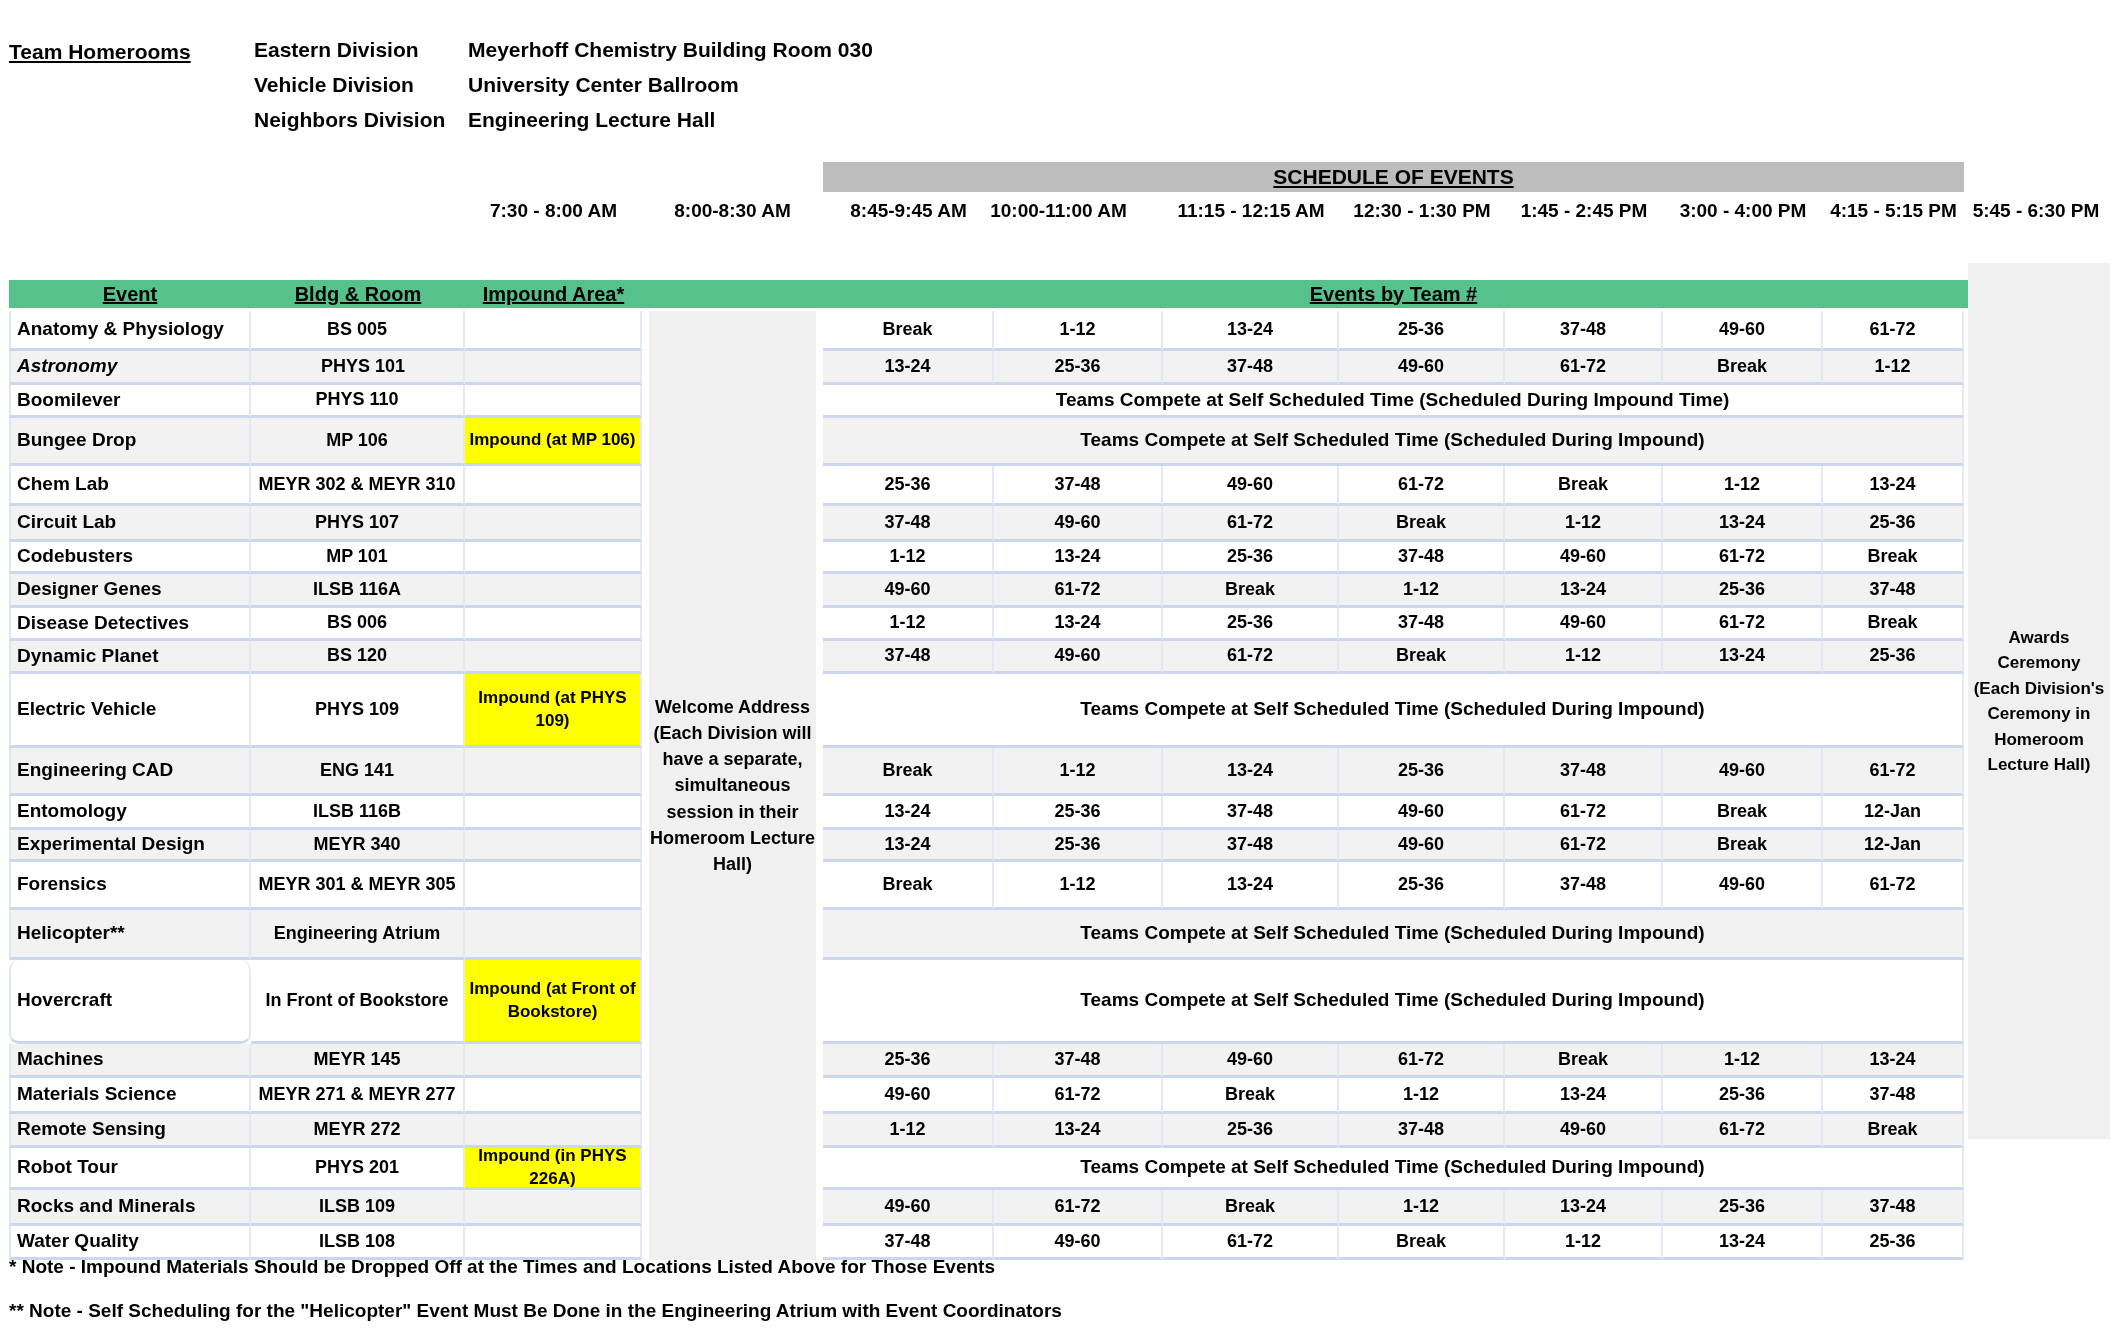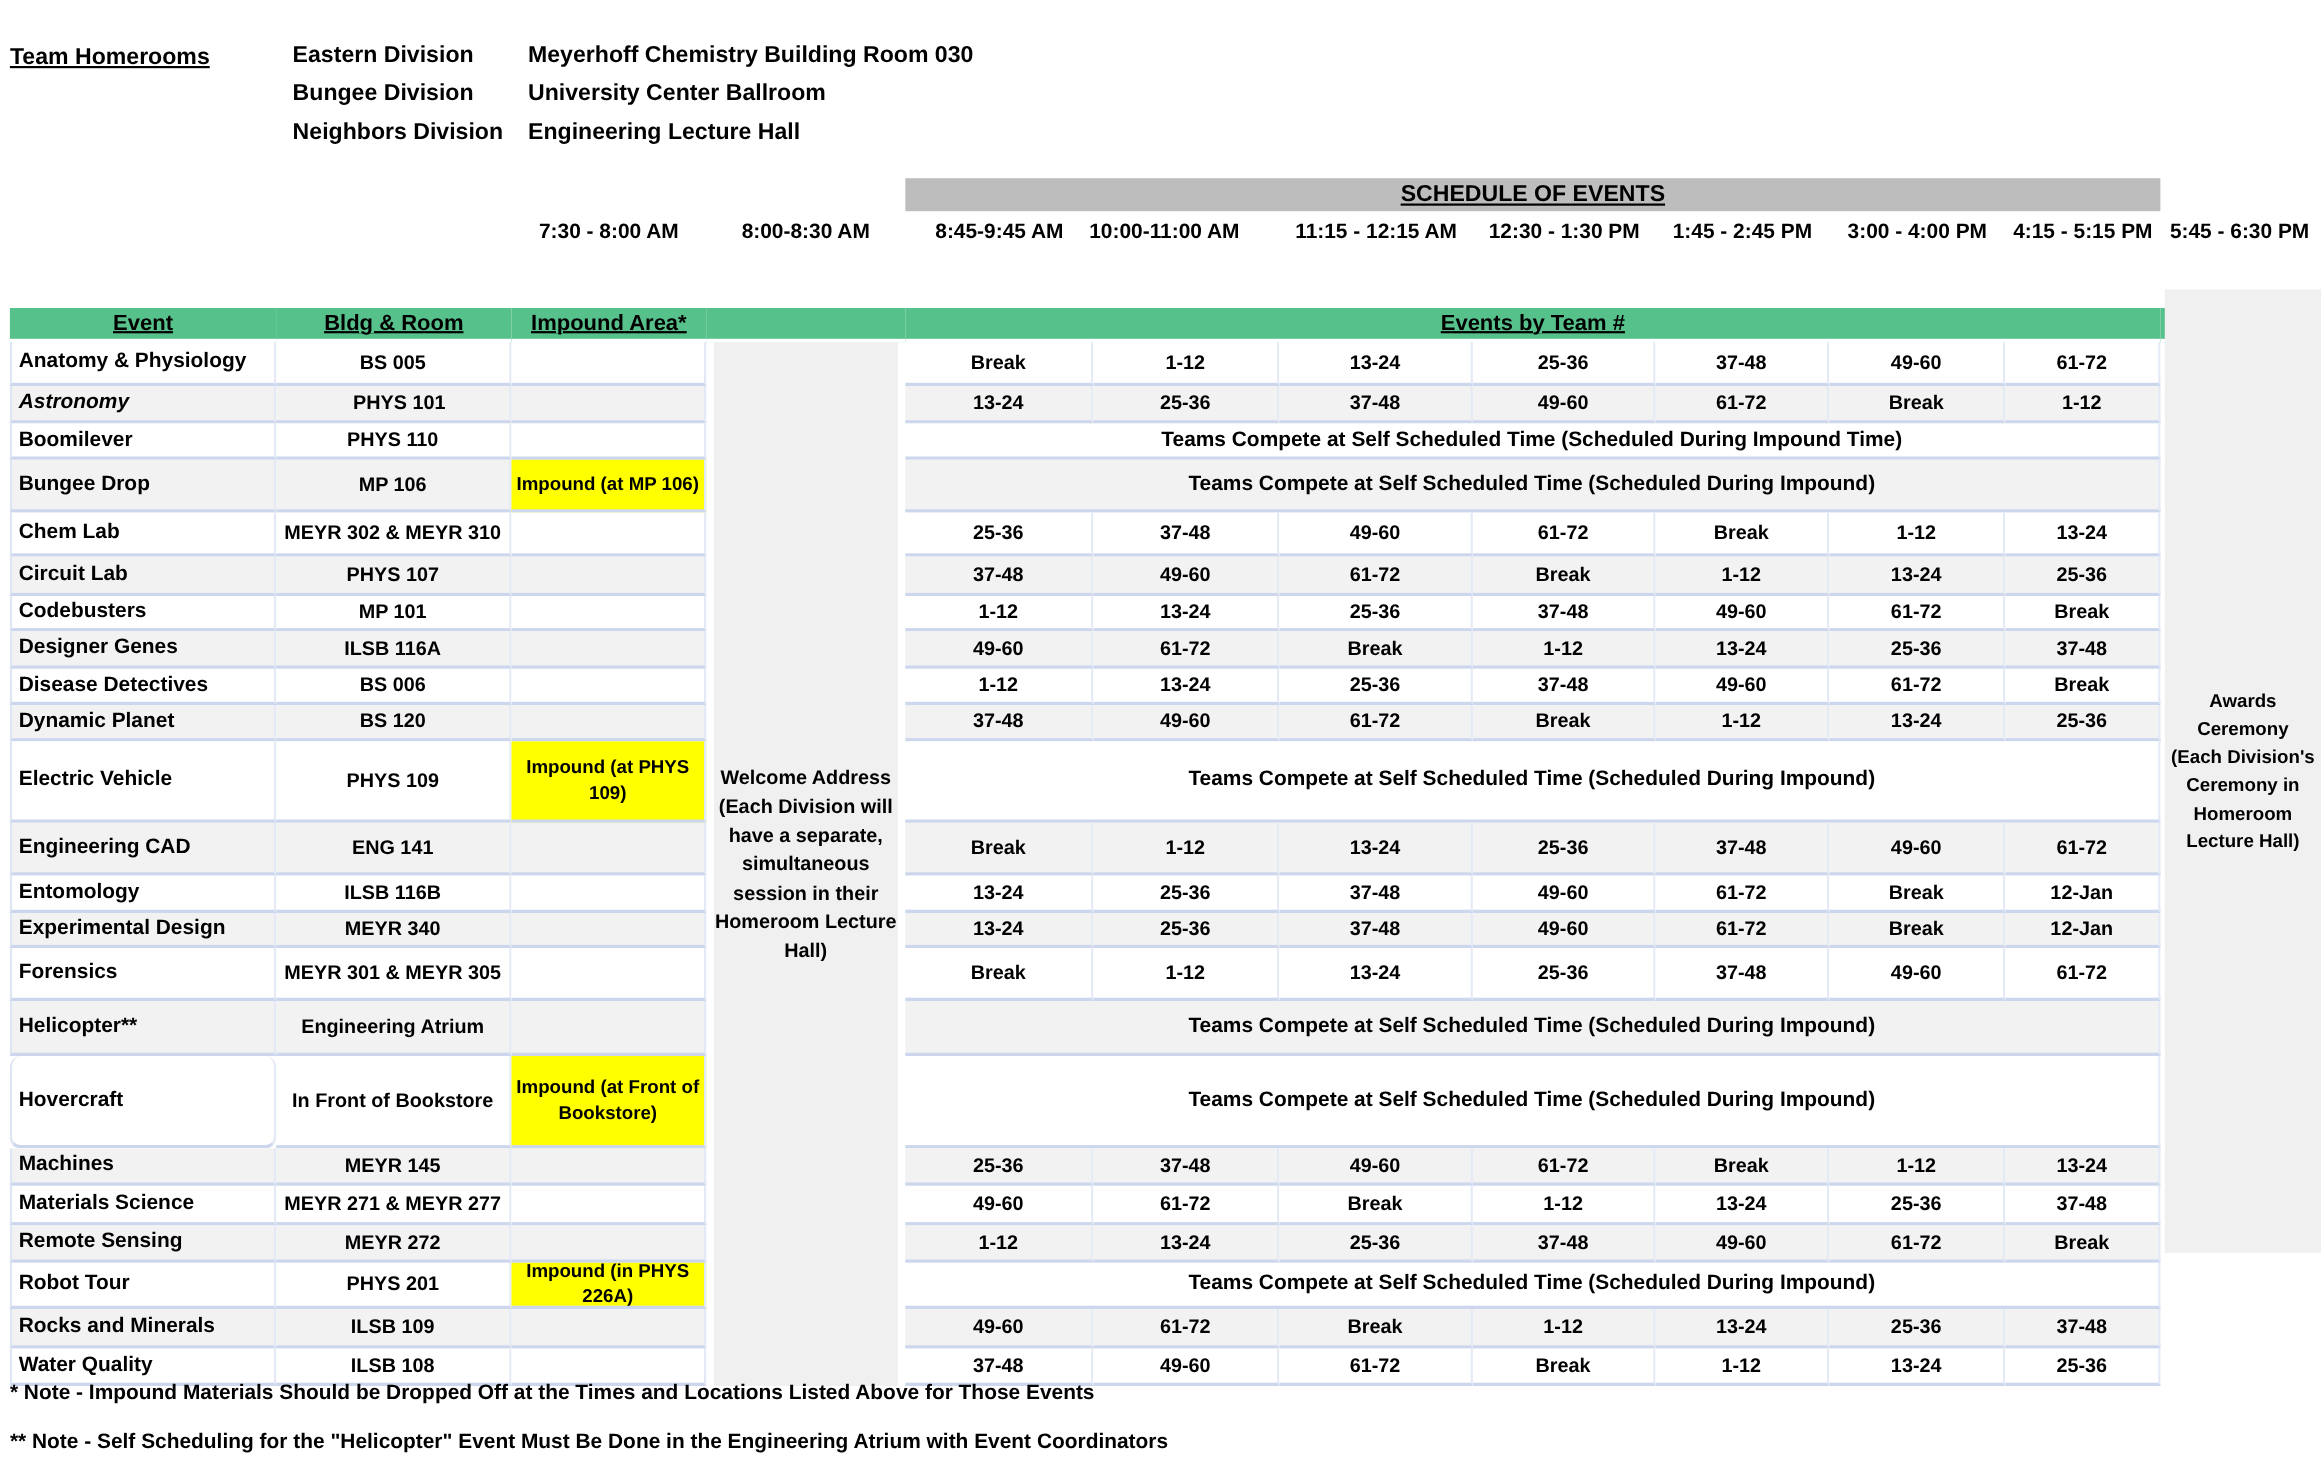--- a/index.html
+++ b/index.html
@@ -5,21 +5,21 @@
   html,body{margin:0;padding:0;background:#fff;}
   body{
     width:2112px;height:1334px;position:relative;overflow:hidden;
     font-family:"Liberation Sans", sans-serif;font-weight:700;color:#000;
     -webkit-font-smoothing:antialiased;
   }
   #sheet{position:absolute;inset:0;}
   #title{position:absolute;left:9px;top:40px;font-size:21px;text-decoration:underline;white-space:nowrap;}
   #homerooms{position:absolute;left:254px;top:32px;}
   .hr-row{display:flex;height:35px;align-items:center;font-size:21px;white-space:nowrap;}
-  .hr-division{width:214px;margin-left:12px;}
+  .hr-division{width:214px;}
   #banner{
     position:absolute;left:823px;top:162px;width:1141px;height:30px;
     background:var(--gray-banner,#bdbdbd);display:flex;align-items:center;justify-content:center;
     font-size:21px;text-decoration:underline;
   }
   #times{position:absolute;left:0;top:194px;height:34px;width:2112px;}
   .time{position:absolute;top:0;height:34px;display:flex;align-items:center;justify-content:center;
         font-size:19px;white-space:nowrap;}
   #grid{position:absolute;left:9px;top:232px;display:grid;}
   .cell{display:flex;align-items:center;justify-content:center;text-align:center;
@@ -50,21 +50,21 @@
 <body>
 
 <div id="sheet">
   <div id="title">Team Homerooms</div>
   <div id="homerooms">
       <div class="hr-row">
         <span class="hr-division">Eastern Division</span>
         <span class="hr-location">Meyerhoff Chemistry Building Room 030</span>
       </div>
       <div class="hr-row">
-        <span class="hr-division">Bungee Division</span>
+        <span class="hr-division">Vehicle Division</span>
         <span class="hr-location">University Center Ballroom</span>
       </div>
       <div class="hr-row">
         <span class="hr-division">Neighbors Division</span>
         <span class="hr-location">Engineering Lecture Hall</span>
       </div>
     </div>
   <div id="banner">SCHEDULE OF EVENTS</div>
   <div id="times">
       <div class="time" style="left: 465px; width: 177px;">7:30 - 8:00 AM</div>

